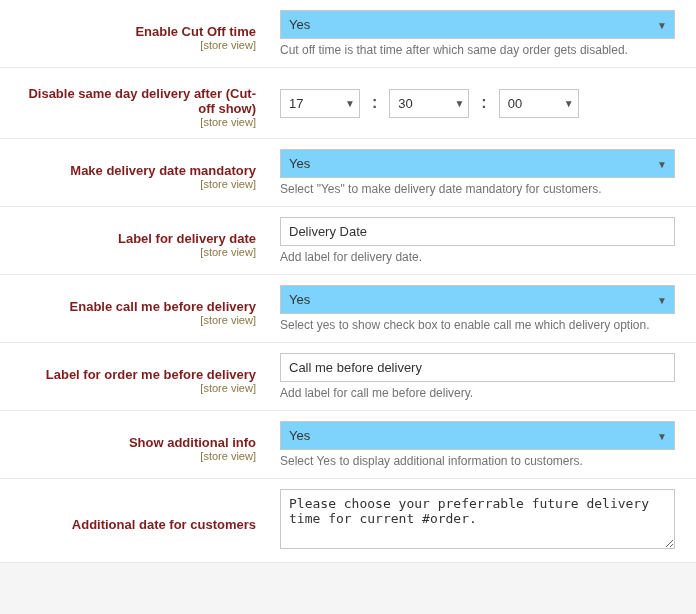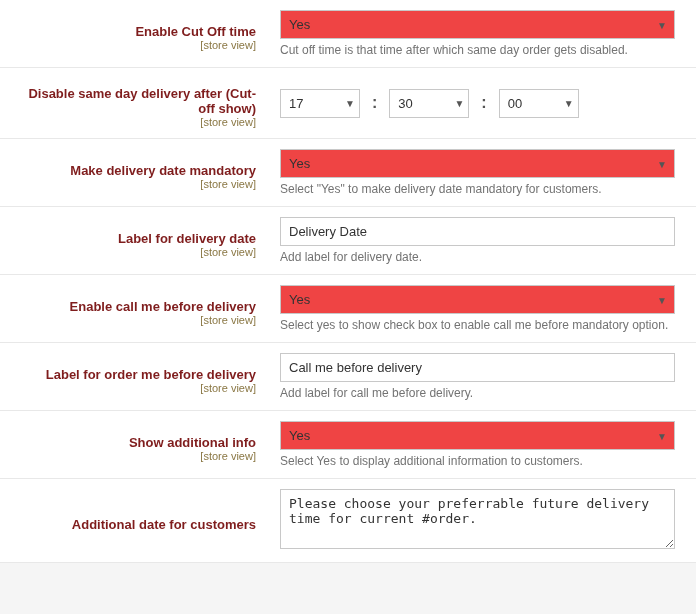--- a/index.html
+++ b/index.html
@@ -54,21 +54,21 @@
     }
     .select-wrapper {
       position: relative;
       display: inline-block;
       width: 395px;
     }
     .select-wrapper select {
       width: 100%;
       padding: 6px 28px 6px 8px;
       border: 1px solid #c8c8c8;
-      background: #ef4444;
+      background: #7dd3fc;
       font-size: 13px;
       color: #333;
       appearance: none;
       -webkit-appearance: none;
       cursor: pointer;
       outline: none;
     }
     .select-wrapper::after {
       content: '▼';
       font-size: 10px;
@@ -176,21 +176,21 @@
           <span class="label-main">Label for delivery date</span>
           <span class="store-view">[store view]</span>
         </td>
         <td class="value-cell"><input type="text" class="text-input" value="Delivery Date" style=""><span class="hint-text">Add label for delivery date.</span></td>
       </tr>
       <tr>
         <td class="label-cell">
           <span class="label-main">Enable call me before delivery</span>
           <span class="store-view">[store view]</span>
         </td>
-        <td class="value-cell"><div class="select-wrapper"><select><option value="Yes">Yes</option><option value="No">No</option></select></div><span class="hint-text">Select yes to show check box to enable call me before mandatory option.</span></td>
+        <td class="value-cell"><div class="select-wrapper"><select><option value="Yes">Yes</option><option value="No">No</option></select></div><span class="hint-text">Select yes to show check box to enable call me which delivery option.</span></td>
       </tr>
       <tr>
         <td class="label-cell">
           <span class="label-main">Label for order me before delivery</span>
           <span class="store-view">[store view]</span>
         </td>
         <td class="value-cell"><input type="text" class="text-input" value="Call me before delivery" style=""><span class="hint-text">Add label for call me before delivery.</span></td>
       </tr>
       <tr>
         <td class="label-cell">

